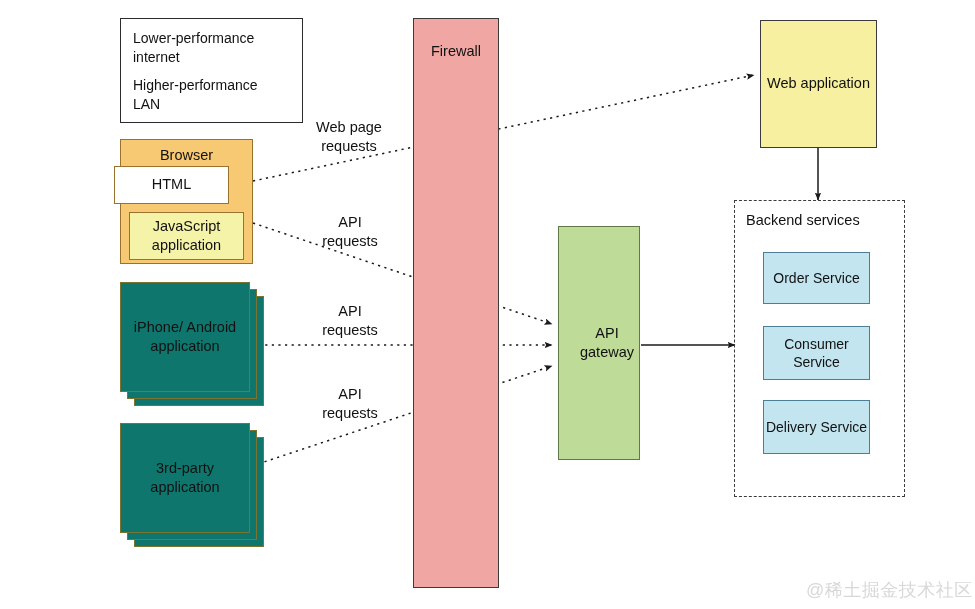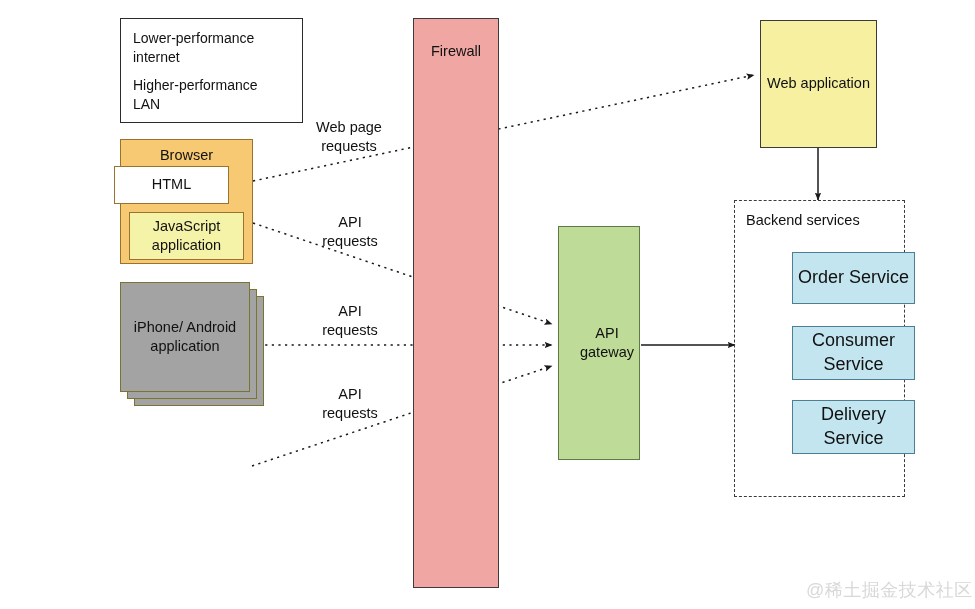--- a/index.html
+++ b/index.html
@@ -96,21 +96,21 @@
     font-size: 14.5px;
   }
 
   
   .stack {
     position: absolute;
   }
   .stack .sheet {
     position: absolute;
     box-sizing: border-box;
-    background: #a3a3a3;
+    background: #0f766e;
     border: 1.5px solid #7a7430;
   }
   .stack .sheet.s3 { left: 14px; top: 14px; }
   .stack .sheet.s2 { left: 7px;  top: 7px;  }
   .stack .sheet.s1 {
     left: 0;
     top: 0;
     display: flex;
     align-items: center;
     justify-content: center;
@@ -181,29 +181,29 @@
     position: absolute;
     left: 11px;
     top: 10px;
     font-size: 14.5px;
     color: #111111;
     text-align: left;
   }
   .service-box {
     position: absolute;
     box-sizing: border-box;
-    left: 792px;
-    width: 123px;
+    left: 763px;
+    width: 107px;
     background: #c3e5f0;
     border: 1.5px solid #4d7f94;
     display: flex;
     align-items: center;
     justify-content: center;
     text-align: center;
-    font-size: 18px;
+    font-size: 14px;
     color: #111111;
     line-height: 1.32;
   }
   #service-order    { top: 252px; height: 52px; }
   #service-consumer { top: 326px; height: 54px; }
   #service-delivery { top: 400px; height: 54px; }
 
   
   .edge-label {
     position: absolute;
@@ -274,20 +274,26 @@
 application</div>
 
   <div class="stack" id="mobile-stack">
     <div class="sheet s3"></div>
     <div class="sheet s2"></div>
     <div class="sheet s1">iPhone/
 Android
 application</div>
   </div>
 
+  <div class="stack" id="thirdparty-stack">
+    <div class="sheet s3"></div>
+    <div class="sheet s2"></div>
+    <div class="sheet s1">3rd-party
+application</div>
+  </div>
 
   <div class="node" id="firewall-box">
     <div id="firewall-title">Firewall</div>
   </div>
 
   <div class="node" id="api-gateway-box">API
 gateway</div>
 
   <div class="node" id="web-application-box">Web
 application</div>

